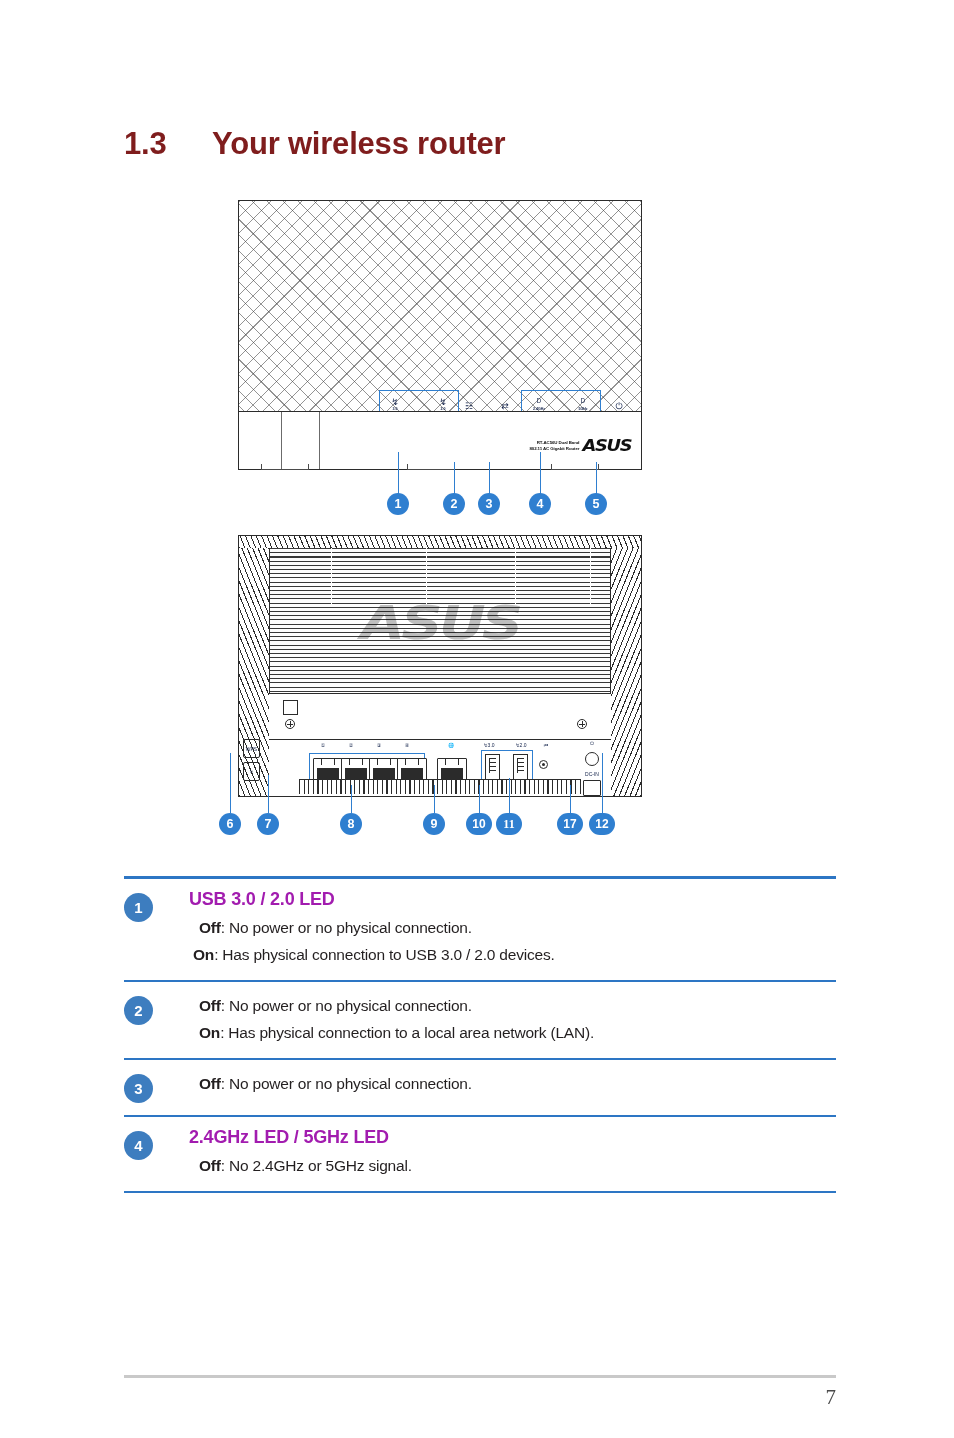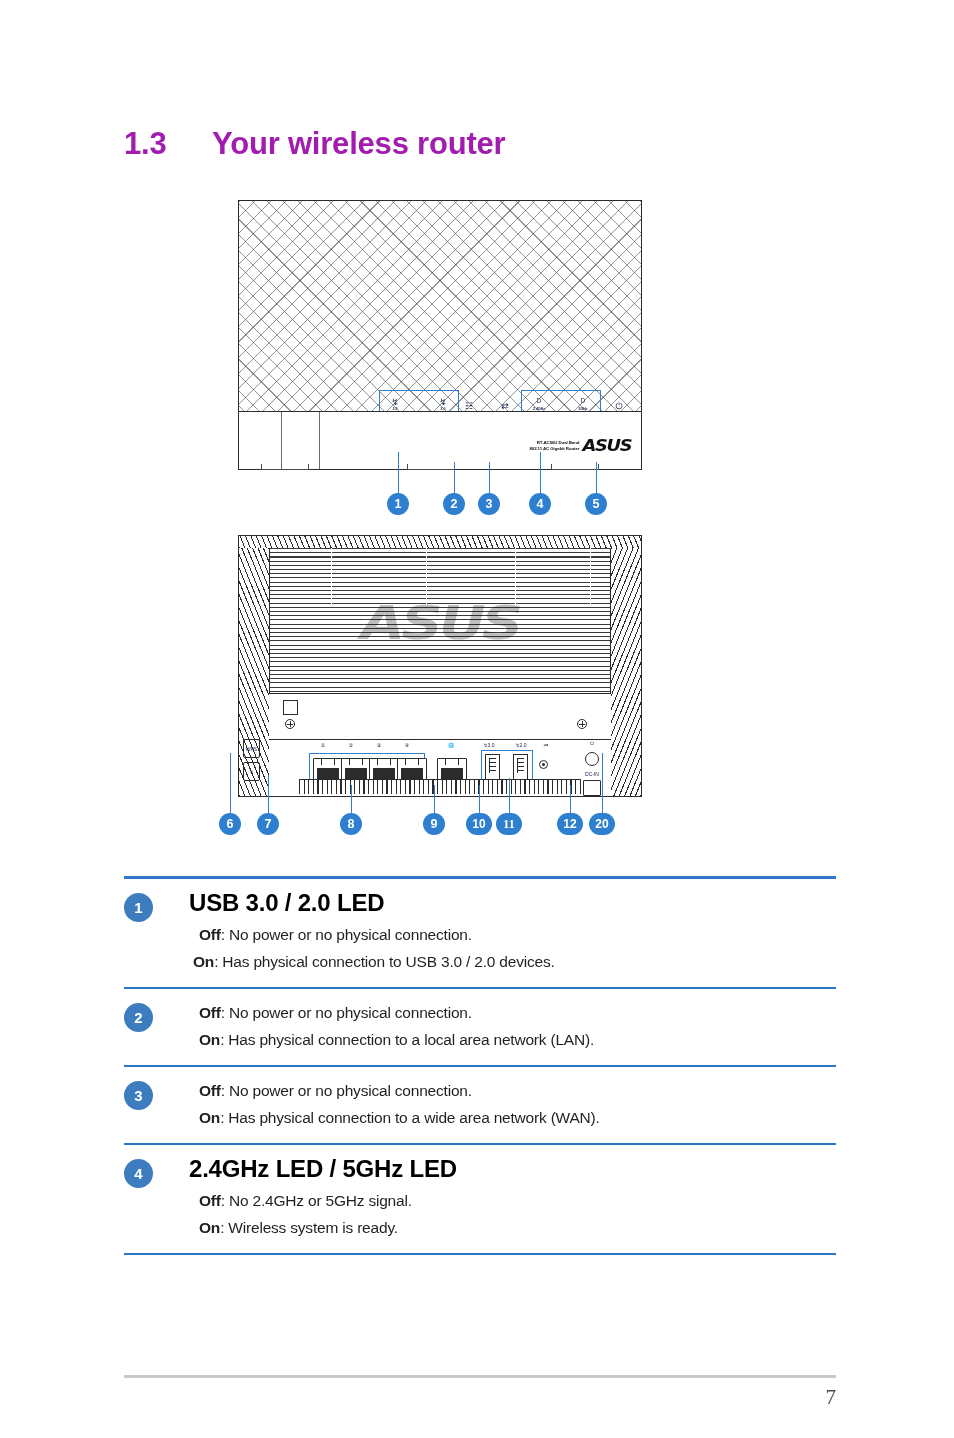--- a/index.html
+++ b/index.html
@@ -16,21 +16,21 @@
     overflow: hidden;
   }
 
   
   .page-title {
     position: absolute;
     left: 124px;
     top: 126px;
     font-size: 31px;
     font-weight: bold;
-    color: #a21caf;
+    color: #7f1d1d;
     letter-spacing: -0.2px;
     white-space: nowrap;
   }
   .page-title .num { display: inline-block; width: 88px; }
 
   
   .figure-wrap {
     position: absolute;
     left: 0;
     top: 190px;
@@ -236,21 +236,21 @@
   .desc-item { display: flex; padding: 10px 0 12px 0; }
   .desc-badge {
     flex: 0 0 auto;
     width: 29px; height: 29px; border-radius: 50%;
     background: #3d7dbf; color: #fff;
     font-size: 15px; font-weight: bold;
     line-height: 29px; text-align: center;
     margin-top: 4px;
   }
   .desc-body { margin-left: 36px; }
-  .desc-title { font-size: 24px; font-weight: bold; color: #000000; margin-bottom: 4px; letter-spacing: -0.2px; }
+  .desc-title { font-size: 18px; font-weight: bold; color: #a21caf; margin-bottom: 4px; letter-spacing: -0.2px; }
   .desc-line { font-size: 15.5px; color: #231f20; line-height: 27px; white-space: nowrap; letter-spacing: -0.2px; }
   .desc-line .k { font-weight: bold; }
   .desc-line.ind1 { margin-left: 10px; }
   .desc-line.ind2 { margin-left: 4px; }
 
   
   .footer-rule { position: absolute; left: 124px; top: 1375px; width: 712px; height: 3px; background: #c9c9c9; }
   .page-num {
     position: absolute; right: 118px; top: 1385px;
     font-size: 21px; color: #4a4a4a;
@@ -388,22 +388,22 @@
   <div class="lead" style="left:509px; top:588px; height:35px;"></div>
   <div class="lead" style="left:570px; top:595px; height:28px;"></div>
   <div class="lead" style="left:602px; top:563px; height:60px;"></div>
 
   <div class="badge" style="left:219px; top:623px;">6</div>
   <div class="badge" style="left:257px; top:623px;">7</div>
   <div class="badge" style="left:340px; top:623px;">8</div>
   <div class="badge" style="left:423px; top:623px;">9</div>
   <div class="badge wide" style="left:466px; top:623px;">10</div>
   <div class="badge wide" style="left:496px; top:623px;font-family:Liberation Serif, serif;">11</div>
-  <div class="badge wide" style="left:557px; top:623px;">12</div>
-  <div class="badge wide" style="left:589px; top:623px;">20</div>
+  <div class="badge wide" style="left:557px; top:623px;">17</div>
+  <div class="badge wide" style="left:589px; top:623px;">12</div>
 
 </div>
 
 <div class="desc-list">
 
   <div class="rule"></div>
   <div class="desc-item">
     <div class="desc-badge">1</div>
     <div class="desc-body">
       <div class="desc-title">USB 3.0 / 2.0 LED</div>
@@ -419,31 +419,29 @@
       <div class="desc-line ind1"><span class="k">Off</span><span>: No power or no physical connection.</span></div>
       <div class="desc-line ind1"><span class="k">On</span><span>: Has physical connection to a local area network (LAN).</span></div>
     </div>
   </div>
 
   <div class="rule thin"></div>
   <div class="desc-item">
     <div class="desc-badge">3</div>
     <div class="desc-body">
       <div class="desc-line ind1"><span class="k">Off</span><span>: No power or no physical connection.</span></div>
-      <div class="desc-line ind1"><span class="k">On</span><span>: Has physical connection to a wide area network (WAN).</span></div>
     </div>
   </div>
 
   <div class="rule thin"></div>
   <div class="desc-item">
     <div class="desc-badge">4</div>
     <div class="desc-body">
       <div class="desc-title">2.4GHz LED / 5GHz LED</div>
       <div class="desc-line ind1"><span class="k">Off</span><span>: No 2.4GHz or 5GHz signal.</span></div>
-      <div class="desc-line ind1"><span class="k">On</span><span>: Wireless system is ready.</span></div>
     </div>
   </div>
 
   <div class="rule thin"></div>
 </div>
 
 <div class="footer-rule"></div>
 <div class="page-num">7</div>
 
 </body></html>

